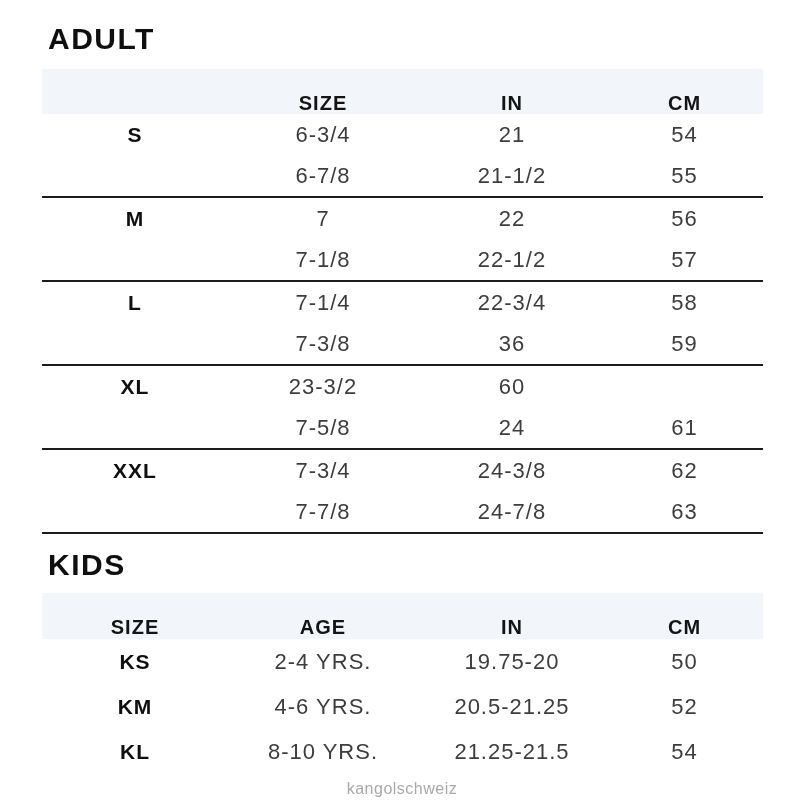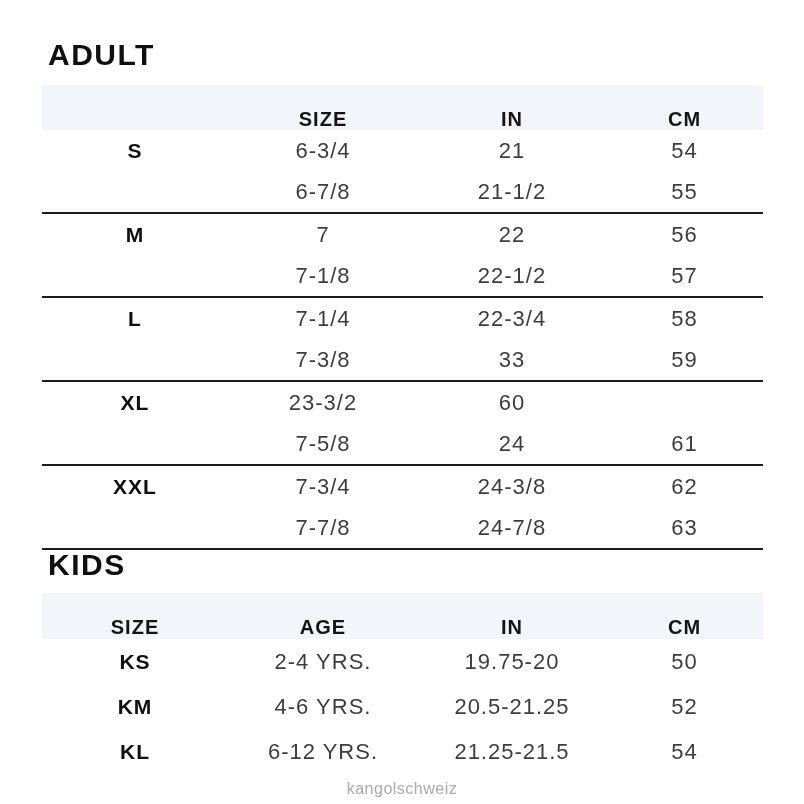--- a/index.html
+++ b/index.html
@@ -4,21 +4,21 @@
 <style>
   html, body { margin: 0; padding: 0; background: #ffffff; }
   .page {
     position: relative;
     width: 804px;
     height: 804px;
     background: #ffffff;
     font-family: "Liberation Sans", "DejaVu Sans", sans-serif;
     overflow: hidden;
     box-sizing: border-box;
-    padding-top: 40px;
+    padding-top: 24px;
   }
   .section-title {
     margin-left: 48px;
     font-size: 30px;
     font-weight: 700;
     color: #0f0f0f;
     letter-spacing: 1.5px;
     line-height: 30px;
   }
   .size-table {
@@ -54,21 +54,21 @@
   .cell.label {
     font-weight: 700;
     font-size: 21px;
     color: #0f0f0f;
     letter-spacing: 1px;
   }
   .adult-table .body-row { height: 41px; }
   .size-group { border-bottom: 2px solid #1c1c1c; }
   .kids-table .t-head { height: 46px; }
   .kids-table .body-row { height: 45px; }
-  .kids-heading { }
+  .kids-heading { margin-top: 16px; }
   .watermark {
     position: absolute;
     left: 0;
     right: 0;
     bottom: 6px;
     text-align: center;
     font-size: 16px;
     font-weight: 400;
     color: #a9a9a9;
     letter-spacing: 0.5px;
@@ -122,21 +122,21 @@
     <div class="size-group">
       <div class="t-row body-row">
         <div class="cell label">L</div>
         <div class="cell">7-1/4</div>
         <div class="cell">22-3/4</div>
         <div class="cell">58</div>
       </div>
       <div class="t-row body-row">
         <div class="cell label"></div>
         <div class="cell">7-3/8</div>
-        <div class="cell">33</div>
+        <div class="cell">36</div>
         <div class="cell">59</div>
       </div>
     </div>
 
     <div class="size-group">
       <div class="t-row body-row">
         <div class="cell label">XL</div>
         <div class="cell">23-3/2</div>
         <div class="cell">60</div>
       </div>
@@ -181,21 +181,21 @@
       <div class="cell">50</div>
     </div>
     <div class="t-row body-row">
       <div class="cell label">KM</div>
       <div class="cell">4-6 YRS.</div>
       <div class="cell">20.5-21.25</div>
       <div class="cell">52</div>
     </div>
     <div class="t-row body-row">
       <div class="cell label">KL</div>
-      <div class="cell">6-12 YRS.</div>
+      <div class="cell">8-10 YRS.</div>
       <div class="cell">21.25-21.5</div>
       <div class="cell">54</div>
     </div>
   </div>
 
   <div class="watermark">kangolschweiz</div>
 
 </div>
 
 </body></html>

